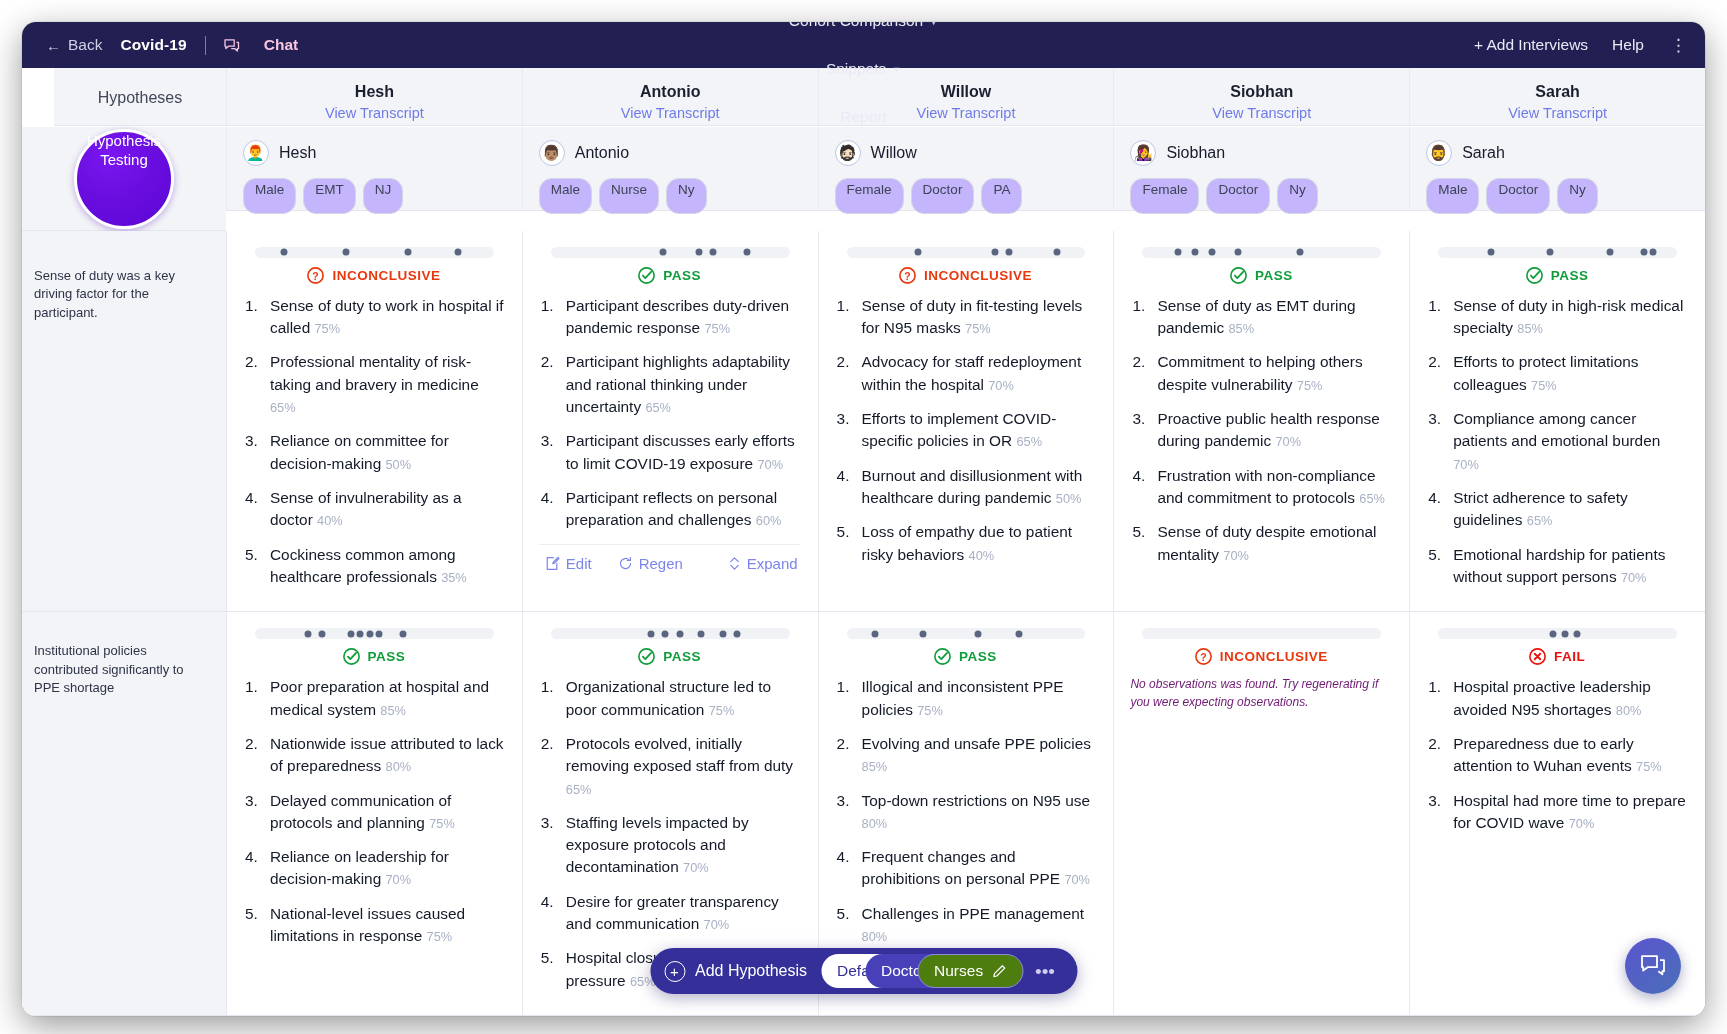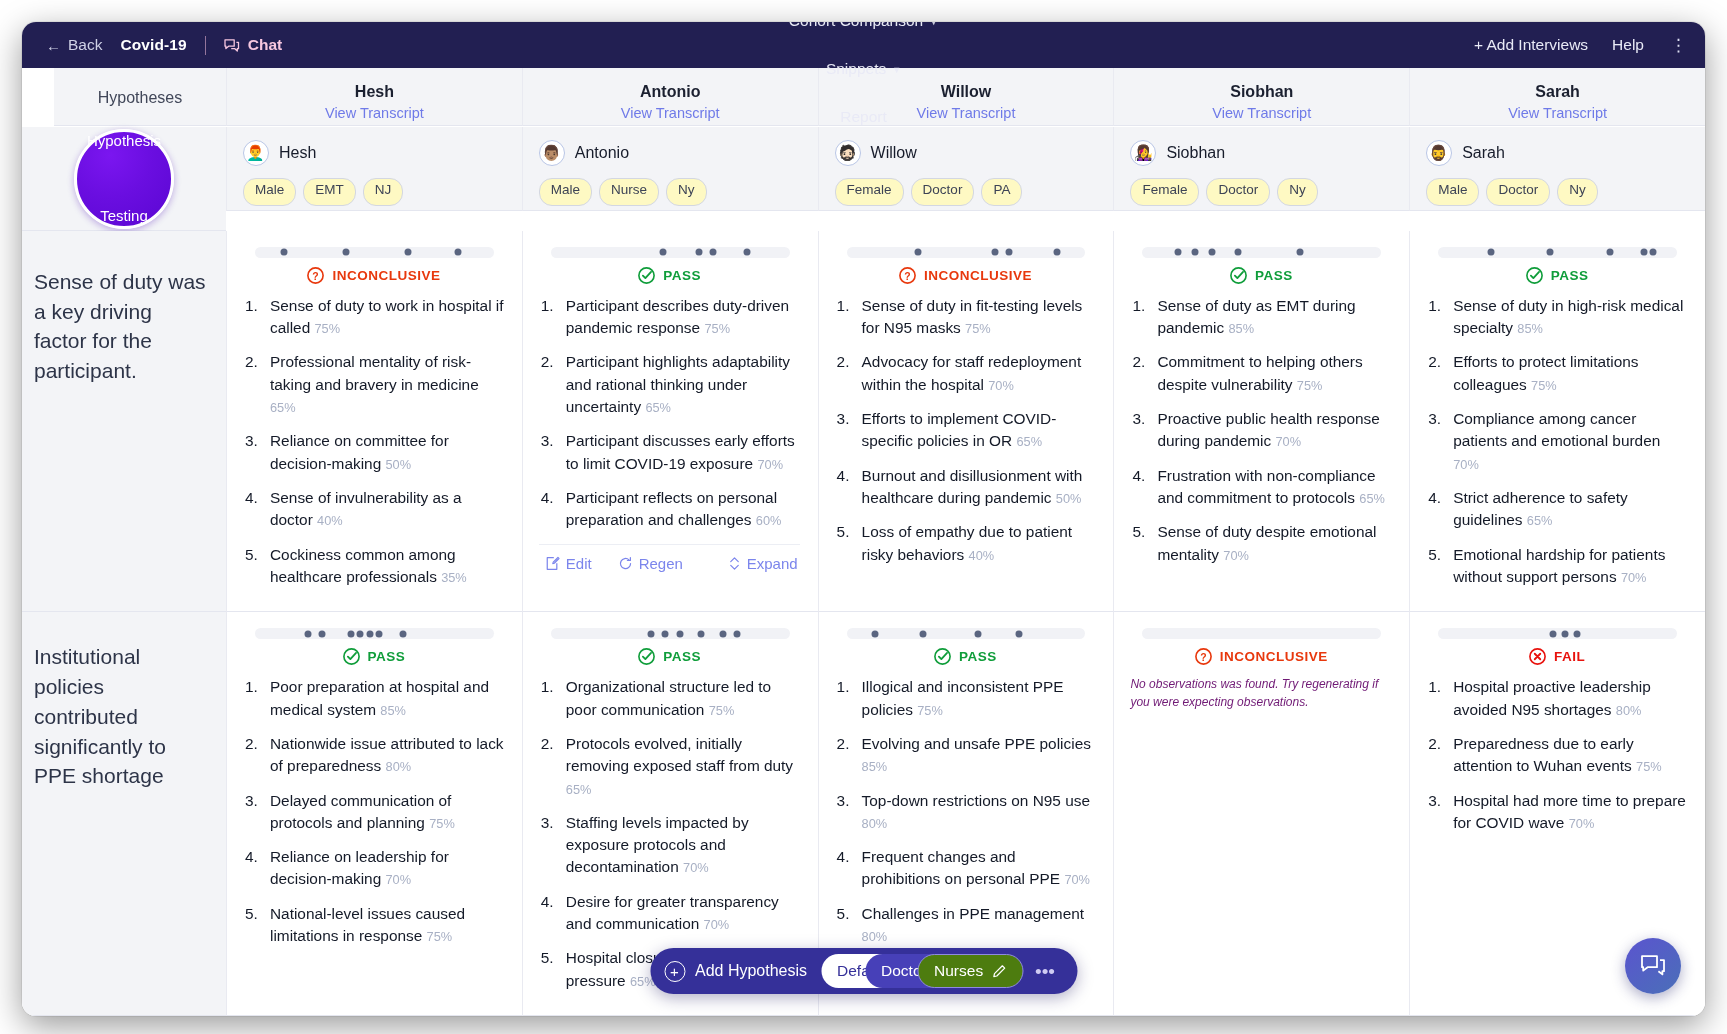--- a/index.html
+++ b/index.html
@@ -33,21 +33,21 @@
     padding: 0 16px 0 24px;
     font-size: 15.5px;
     position: relative;
     z-index: 20;
   }
   .tb-left { display: flex; align-items: center; gap: 18px; }
   .back-btn { display: flex; align-items: center; gap: 7px; color: #cfd1e6; cursor: pointer; }
   .back-btn .arrow { font-size: 15px; line-height: 1; }
   .proj-name { color: #ffffff; font-weight: 600; letter-spacing: .1px; }
   .vdiv { width: 1px; height: 19px; background: #f3bcd8; opacity:.55; }
-  .chat-link { display: flex; align-items: center; gap: 8px; color: #f7c7e0; font-weight: 600; cursor: pointer; }
+  .chat-link { display: flex; align-items: center; gap: 24px; color: #f7c7e0; font-weight: 600; cursor: pointer; }
 
   .tb-center {
     position: absolute; left: 0; right: 0;
     display: flex; justify-content: center; align-items: center; gap: 30px;
     pointer-events: none;
     flex-direction: column;
   }
   .tb-center > * { pointer-events: auto; }
   .menu-item { display: flex; align-items: center; gap: 6px; color: #e9eaf6; cursor: pointer; font-size: 15.5px; }
   .caret { font-size: 9px; opacity:.85; transform: translateY(1px); }
@@ -92,52 +92,52 @@
     background: #ffffff;
     border: 1.5px solid #b9c6e6;
     display: flex; align-items: center; justify-content: center;
     font-size: 15px; line-height: 1; overflow: hidden;
   }
   .person-name { font-size: 16px; color: #171c2b; }
   .tags { display: flex; gap: 7px; margin-top: 12px; }
   .tag {
     border: 1px solid #d3d7e2;
     border-radius: 13px;
-    padding: 3px 11px 8px;
+    padding: 3px 11px 16px;
     font-size: 13.5px;
     color: #3d4355;
-    background: #fef9c3;
+    background: #c4b5fd;
     white-space: nowrap;
   }
 
   
   .hyp-cell {
     background: #f3f4f7;
     border-bottom: 1px solid #e4e6ef;
     padding: 30px 16px 10px 12px;
     position: relative;
   }
   .hyp-cell.first { padding-top: 36px; }
-  .hyp-text { font-size: 21px; line-height: 1.42; color: #2d3448; font-weight: 500; }
+  .hyp-text { font-size: 13px; line-height: 1.42; color: #2d3448; font-weight: 500; }
 
   .hyp-badge-wrap {
     grid-column: 1; grid-row: 2;
     background: #f3f4f7;
     border-bottom: 1px solid #e4e6ef;
     display: flex; align-items: flex-start; justify-content: center;
     padding-top: 2px;
     position: relative;
   }
   .hyp-badge {
     width: 100px; height: 100px; border-radius: 50%;
     background: radial-gradient(circle at 35% 25%, #7b16f0 0%, #6a0ee0 45%, #5a06d2 100%);
     border: 3px solid #ffffff;
     box-shadow: 0 2px 7px rgba(70,10,180,.32);
     color: #ffffff;
-    display: flex; flex-direction: column; align-items: center; justify-content: space-between;
+    display: flex; flex-direction: column; align-items: center; justify-content: flex-start;
     font-size: 15px; line-height: 1.25; text-align: center;
   }
 
   
   .cell {
     border-left: 1px solid #e9eaf1;
     border-bottom: 1px solid #e4e6ef;
     background: #ffffff;
     padding: 14px 18px 10px 16px;
     position: relative;

